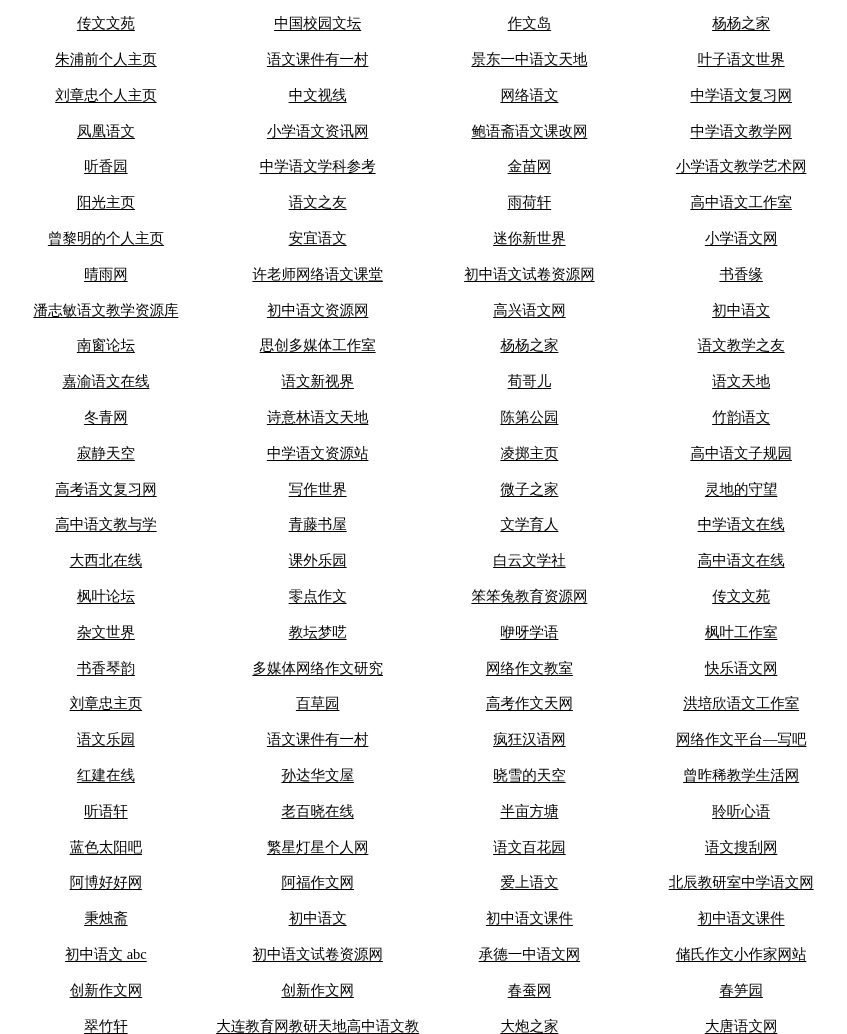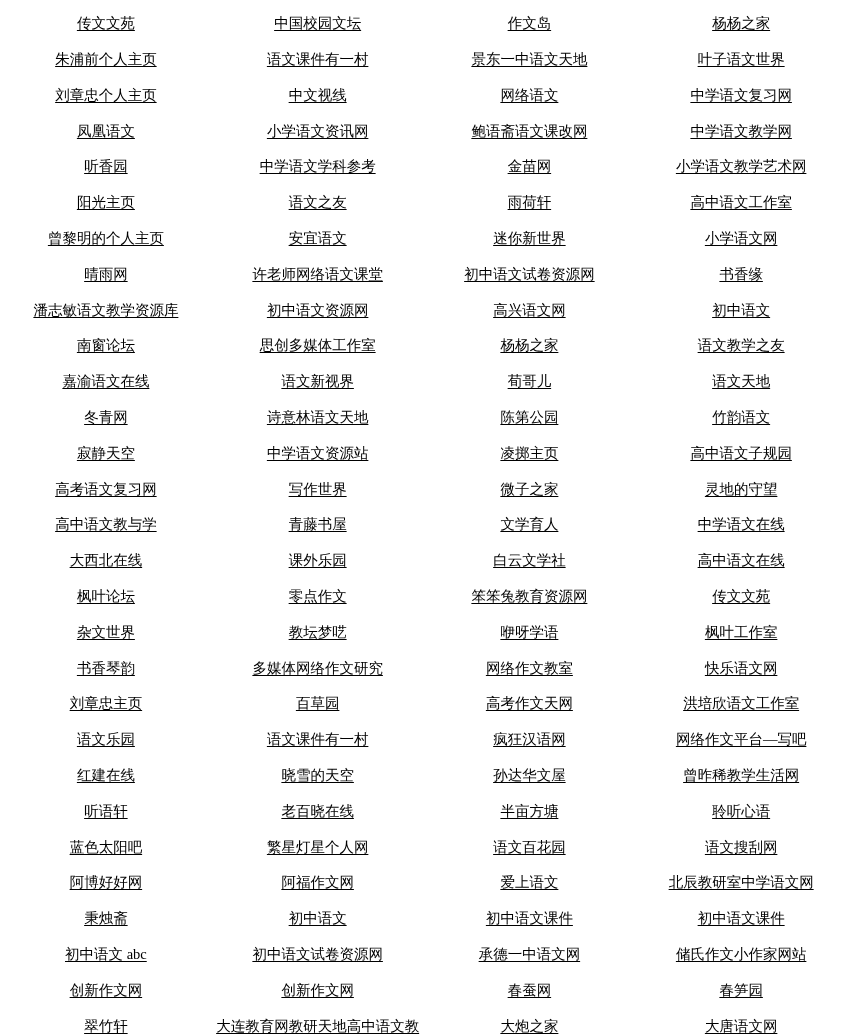--- a/index.html
+++ b/index.html
@@ -293,24 +293,24 @@
     <div class="cell">
       <span class="link">疯狂汉语网</span>
     </div>
     <div class="cell">
       <span class="link">网络作文平台—写吧</span>
     </div>
     <div class="cell">
       <span class="link">红建在线</span>
     </div>
     <div class="cell">
+      <span class="link">孙达华文屋</span>
+    </div>
+    <div class="cell">
       <span class="link">晓雪的天空</span>
-    </div>
-    <div class="cell">
-      <span class="link">孙达华文屋</span>
     </div>
     <div class="cell">
       <span class="link">曾昨稀教学生活网</span>
     </div>
     <div class="cell">
       <span class="link">听语轩</span>
     </div>
     <div class="cell">
       <span class="link">老百晓在线</span>
     </div>

